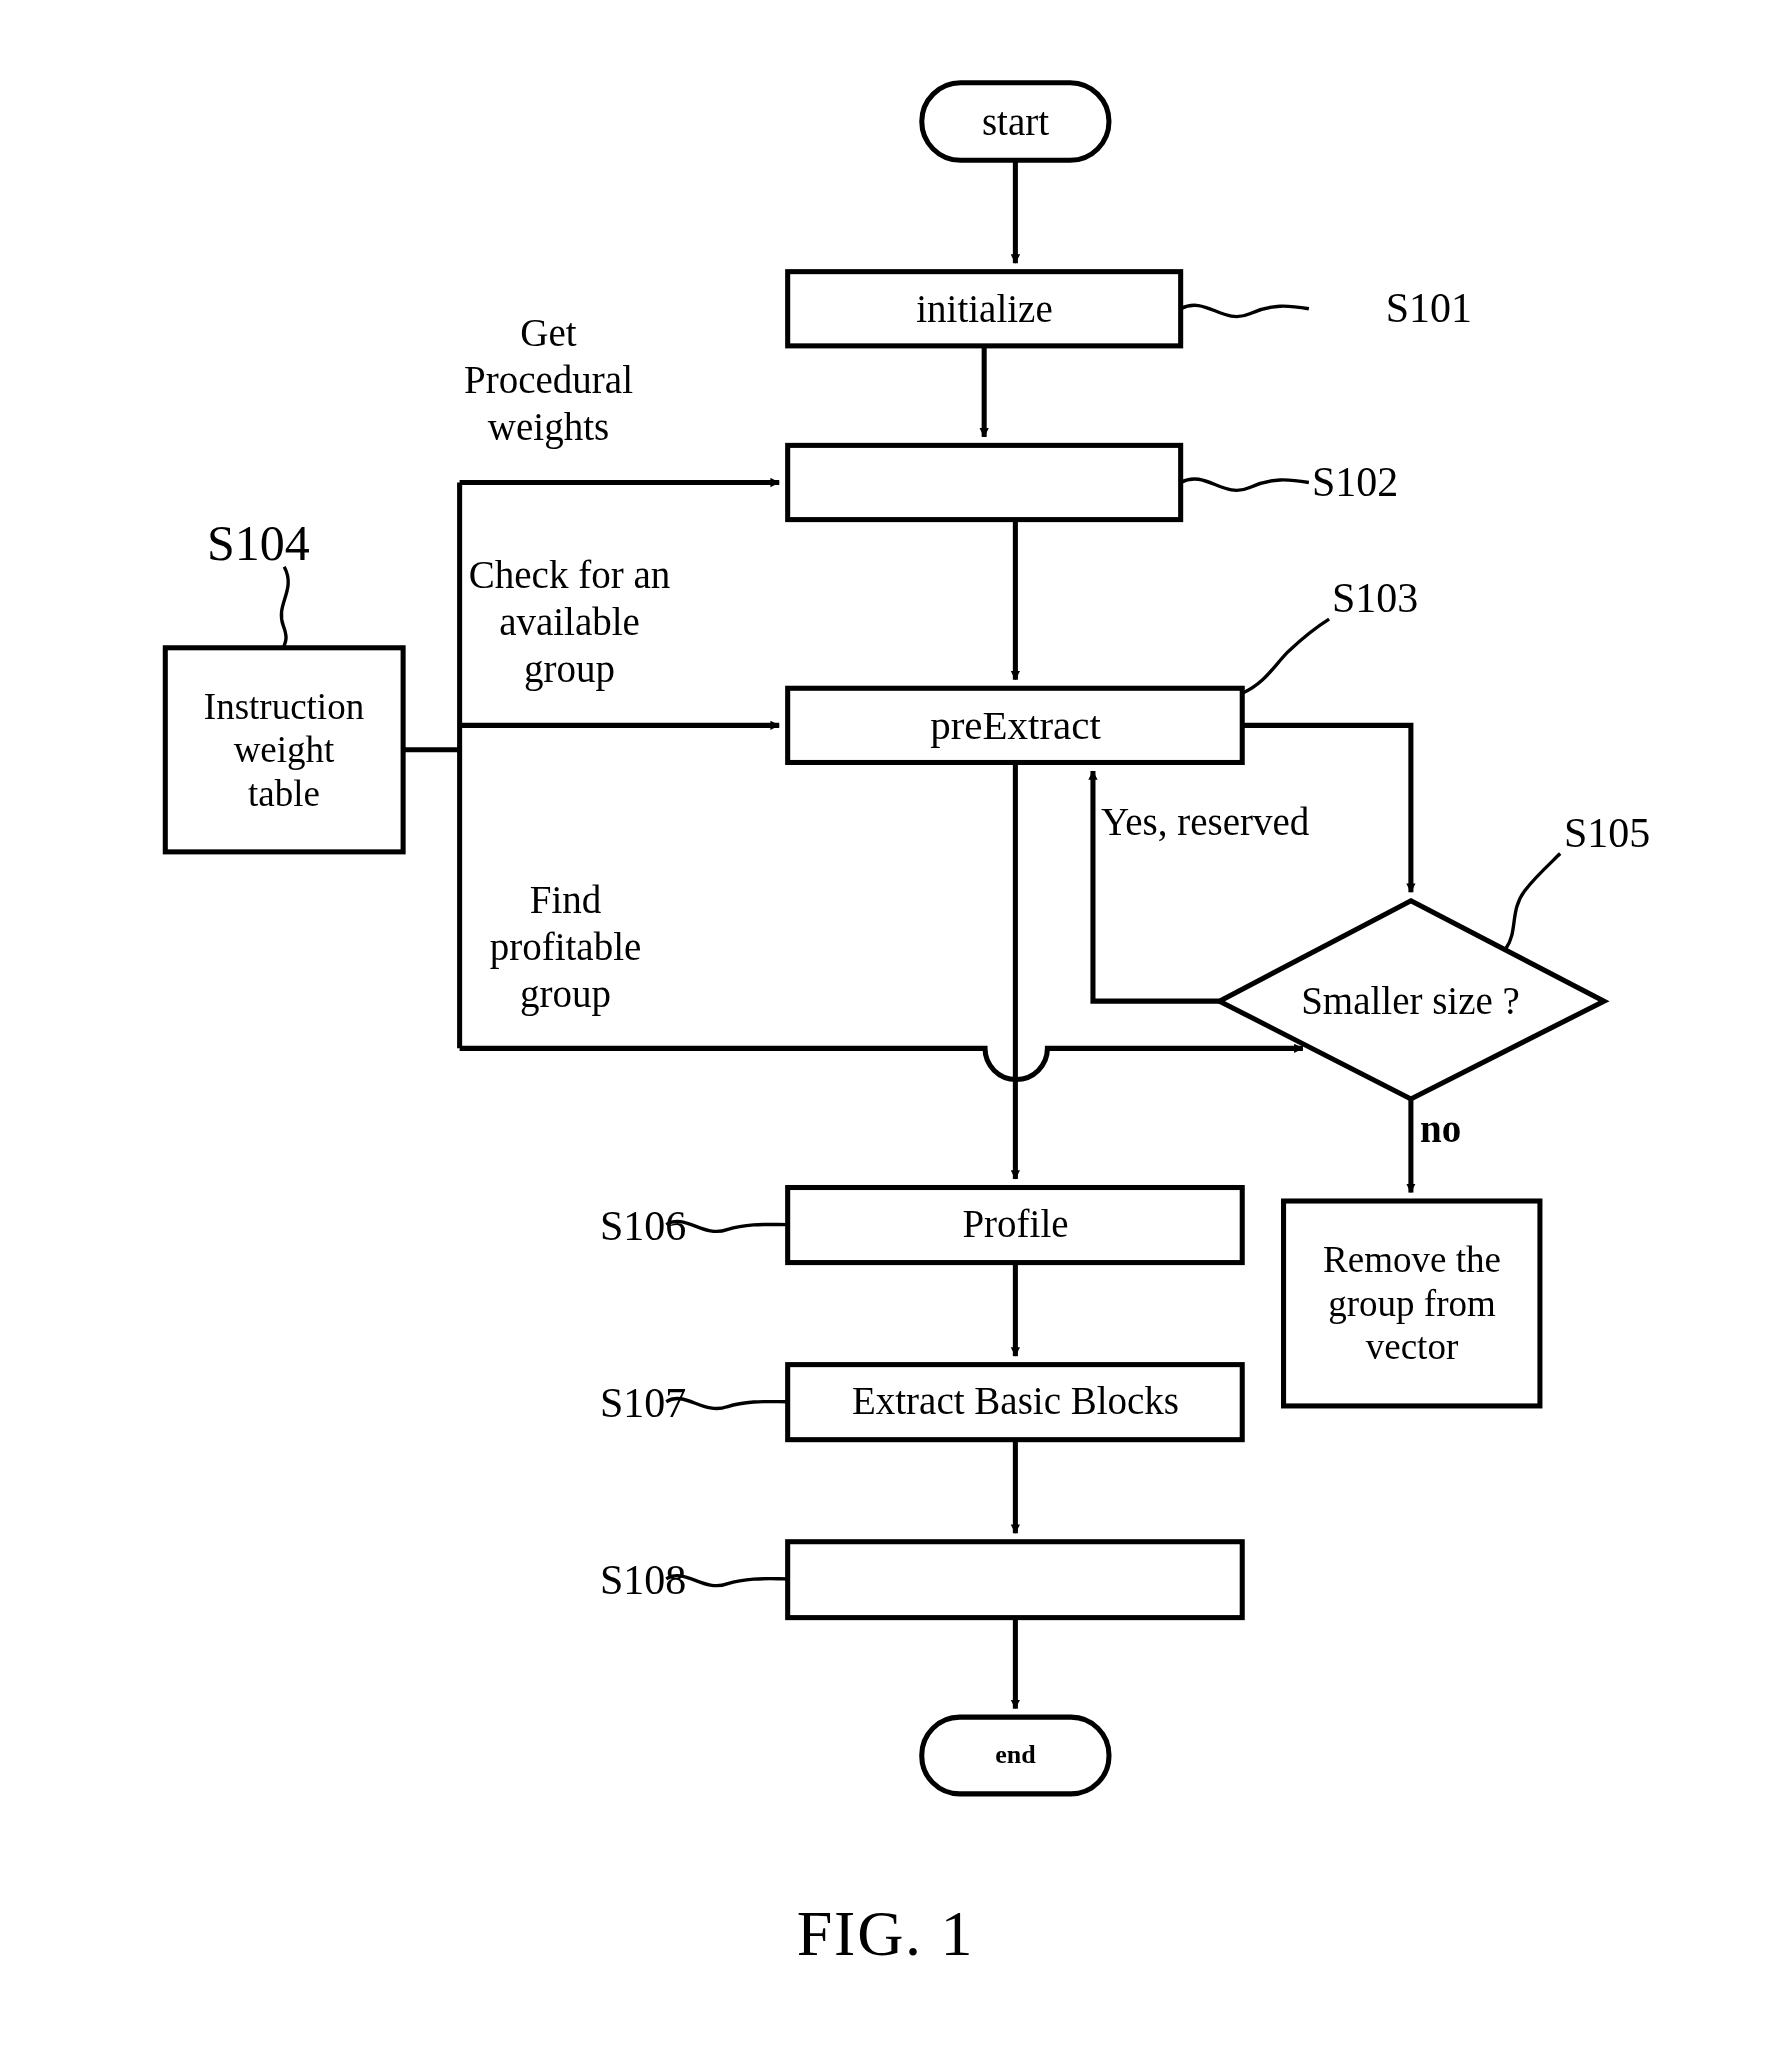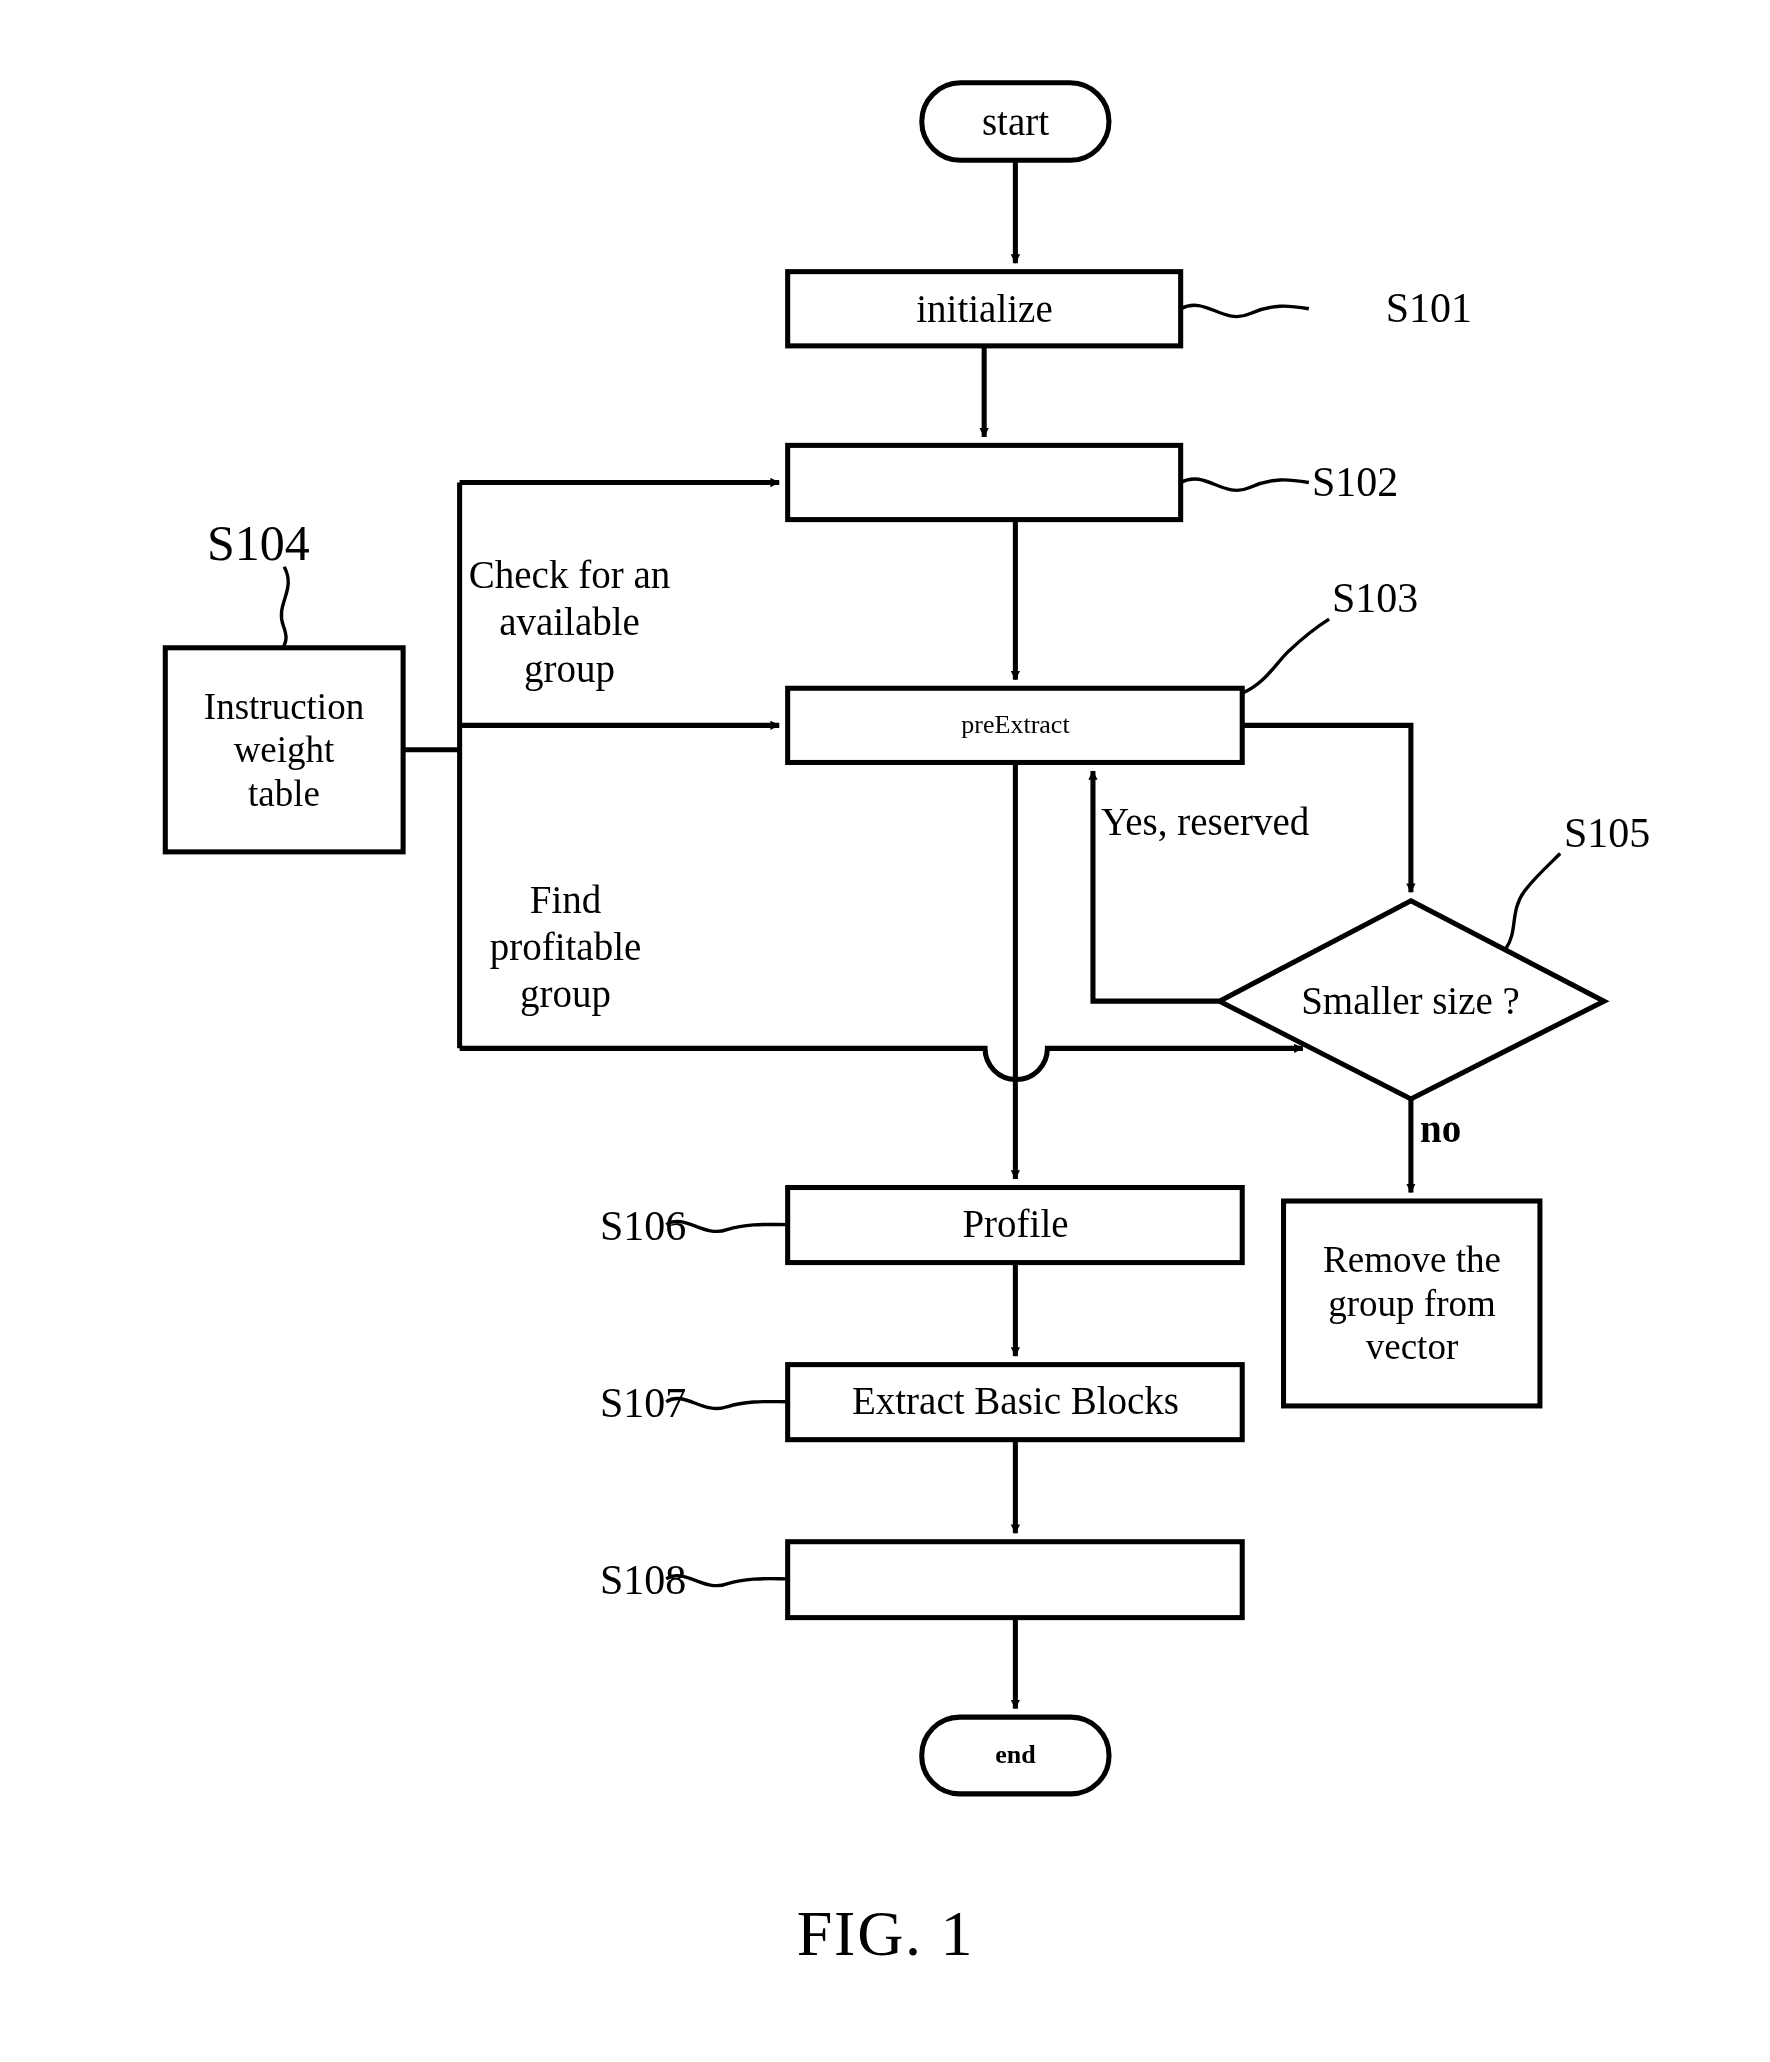--- a/index.html
+++ b/index.html
@@ -126,21 +126,21 @@
         <path d="M790,1872 C812,1858 834,1888 862,1878 C888,1870 912,1872 934,1872"></path>
       </g>
     </g>
   </svg>
 
   <div class="node-text" style="left:922px; top:83px; width:187px; height:78px; font-size:39px;">start</div>
 
   <div class="node-text" style="left:788px; top:272px; width:393px; height:74px; font-size:39px;">initialize</div>
 
 
-  <div class="node-text" style="left:788px; top:688px; width:455px; height:74px; font-size:26px;">preExtract</div>
+  <div class="node-text" style="left:788px; top:688px; width:455px; height:74px; font-size:41px;">preExtract</div>
 
   <div class="node-text" style="left:165px; top:648px; width:238px; height:204px; font-size:37px;">Instruction
 weight
 table</div>
 
   <div class="node-text" style="left:1242px; top:963px; width:337px; height:76px; font-size:39px;">Smaller size ?</div>
 
   <div class="node-text" style="left:1284px; top:1201px; width:256px; height:205px; font-size:37px;">Remove the
 group from
 vector</div>
@@ -161,20 +161,23 @@
   <div class="lbl" style="left:207px; top:513px; width:160px; font-size:50px; text-align:left;">S104</div>
 
   <div class="lbl" style="left:1564px; top:808px; width:160px; font-size:42px; text-align:left;">S105</div>
 
   <div class="lbl" style="left:600px; top:1201px; width:160px; font-size:42px; text-align:left;">S106</div>
 
   <div class="lbl" style="left:600px; top:1378px; width:160px; font-size:42px; text-align:left;">S107</div>
 
   <div class="lbl" style="left:600px; top:1555px; width:160px; font-size:42px; text-align:left;">S108</div>
 
+  <div class="lbl" style="left:426px; top:310px; width:245px; font-size:39px;">Get
+Procedural
+weights</div>
 
   <div class="lbl" style="left:443px; top:552px; width:253px; font-size:39px;">Check for an
 available
 group</div>
 
   <div class="lbl" style="left:443px; top:877px; width:245px; font-size:39px;">Find
 profitable
 group</div>
 
   <div class="lbl" style="left:1101px; top:799px; width:287px; font-size:39px; text-align:left;">Yes, reserved</div>

